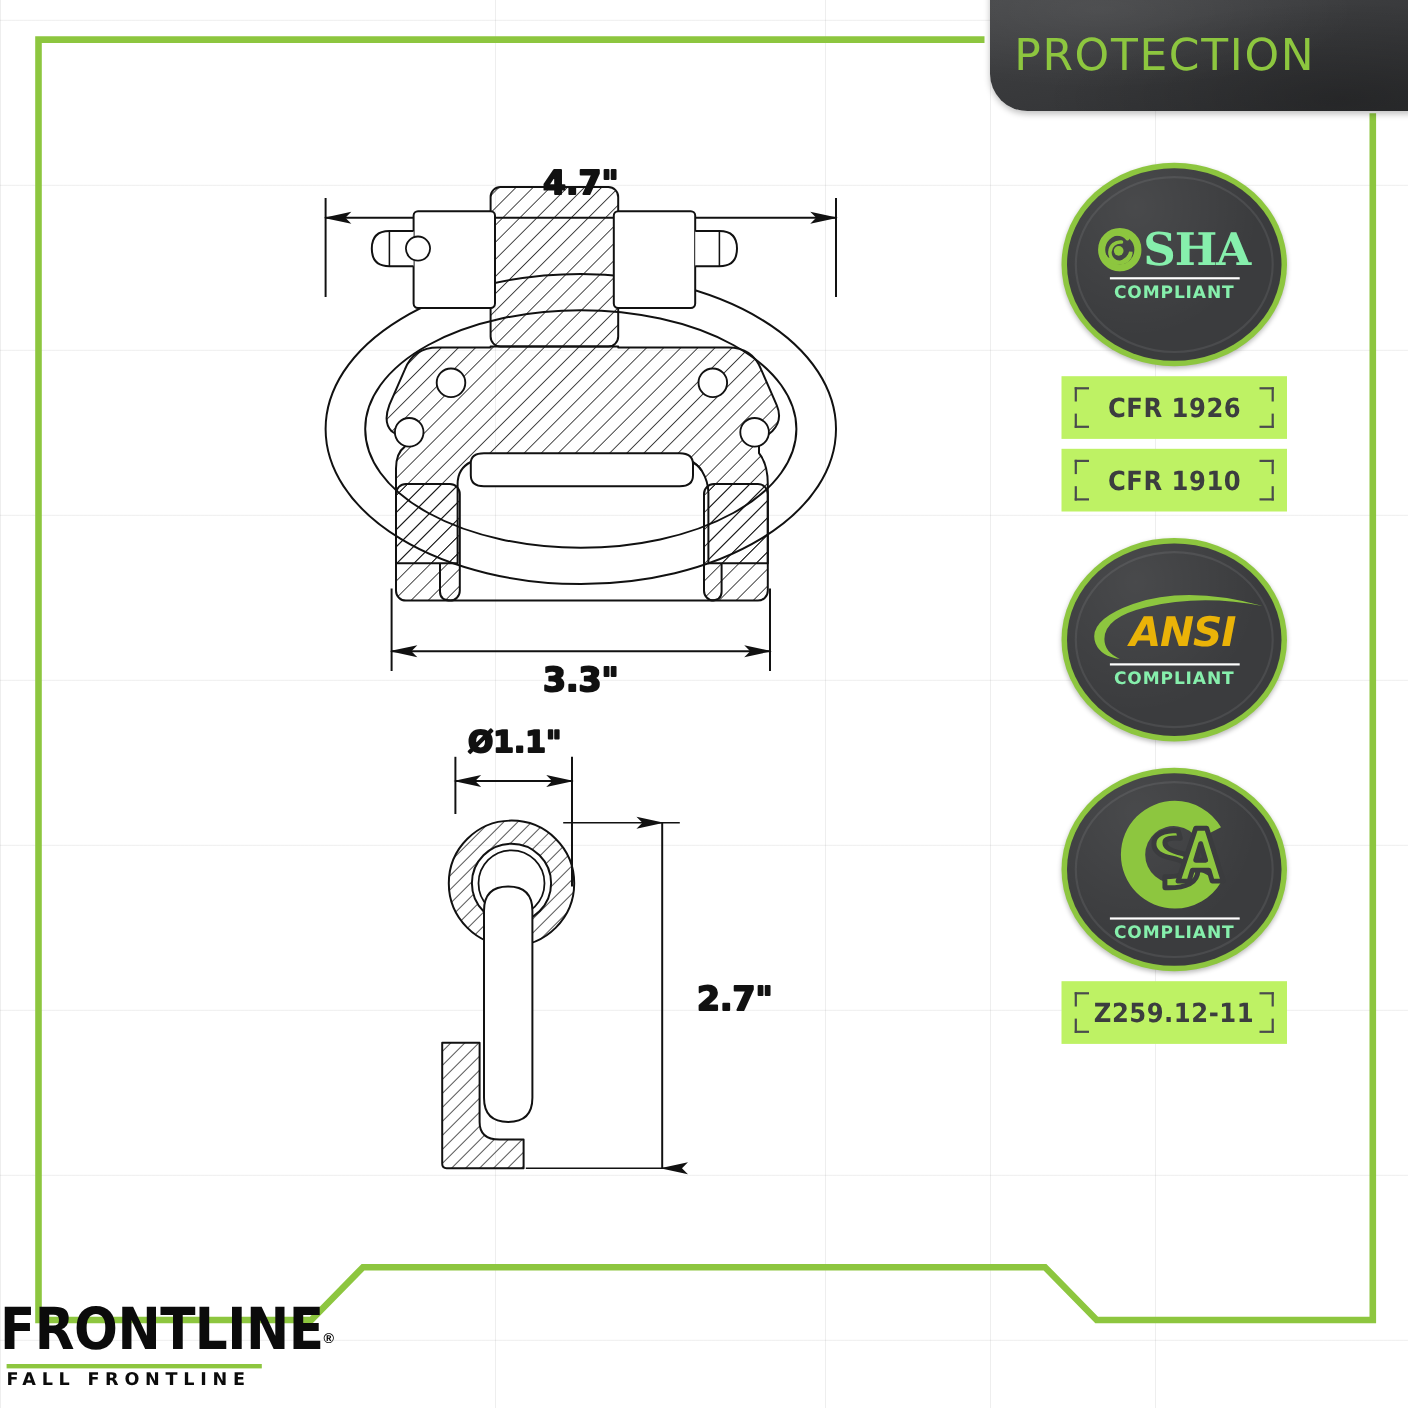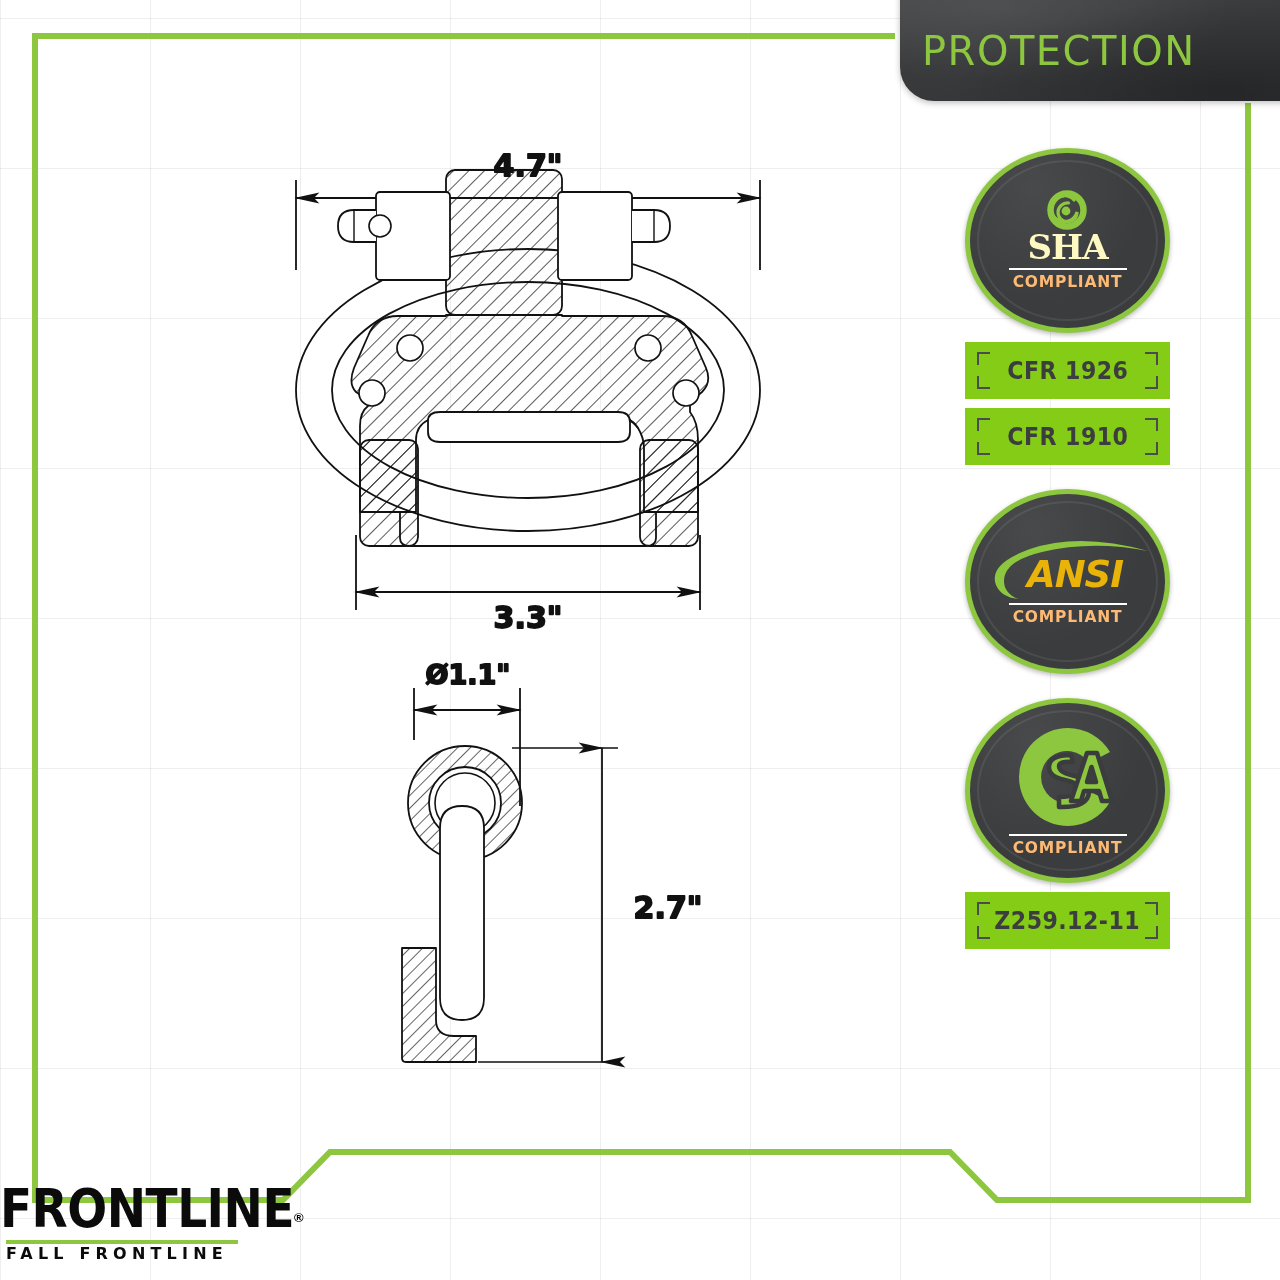--- a/index.html
+++ b/index.html
@@ -120,38 +120,37 @@
 
   .badge-logo { position: relative; z-index: 3; }
   .compliant-rule {
     position: relative; z-index: 3;
     width: 118px; height: 2px;
     background: #ffffff;
     margin: 4px 0 3px 0;
   }
   .compliant-word {
     position: relative; z-index: 3;
-    color: #fdba74;
+    color: #86efac;
     font-size: 15.5px;
     font-weight: bold;
     letter-spacing: 0.8px;
     font-family: "DejaVu Sans", sans-serif;
   }
 
   
   .osha-word {
-    color: #fef9c3;
+    color: #86efac;
     font-family: "DejaVu Serif", serif;
-    font-size: 34px;
+    font-size: 41px;
     font-weight: bold;
     letter-spacing: -1px;
     line-height: 1;
     display: flex;
     align-items: center;
-    flex-direction: column;
   }
   .osha-o { display:inline-block; width: 40px; height: 40px; margin-right: 1px; }
 
   
   .ansi-wrap { position: relative; width: 175px; height: 62px; }
   .ansi-word {
     position: absolute; left: 47px; top: 19px;
     color: #eab308;
     font-family: "DejaVu Sans", sans-serif;
     font-size: 37px;
@@ -163,21 +162,21 @@
   .ansi-swoosh { position: absolute; left: 0; top: 0; }
 
   
   .csa-wrap { width: 118px; height: 105px; }
 
   
   .spec-chip {
     position: relative;
     width: 205px; height: 57px;
     margin: 9px auto 0 auto;
-    background: #84cc16;
+    background: #bef264;
     display: flex;
     align-items: center;
     justify-content: center;
   }
   .spec-chip span.spec-text {
     font-family: "DejaVu Sans", sans-serif;
     font-weight: bold;
     font-size: 24px;
     color: #3c3d3f;
     letter-spacing: 0.5px;

